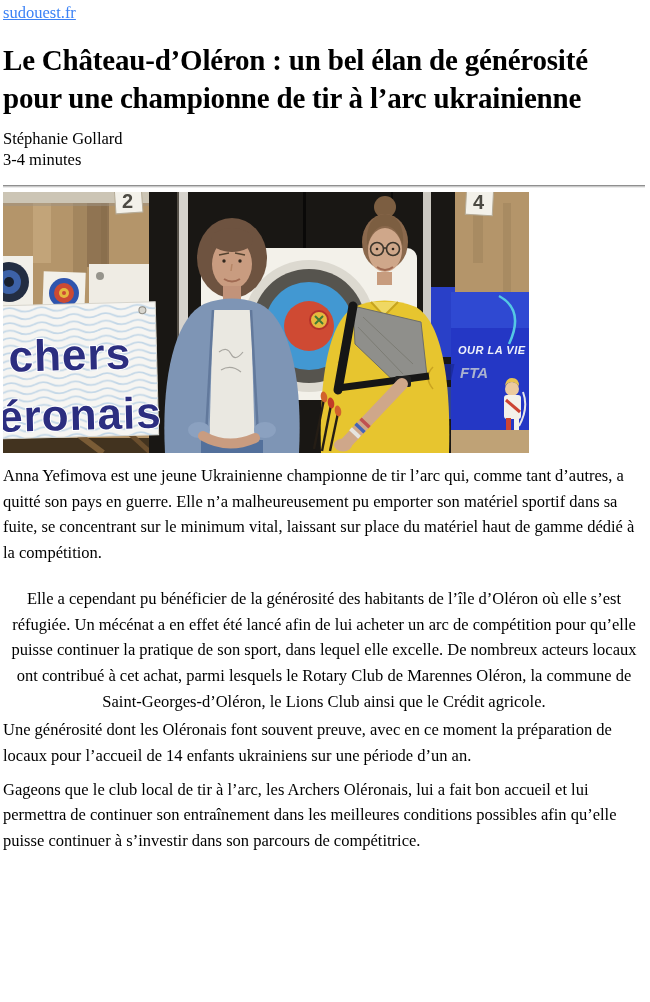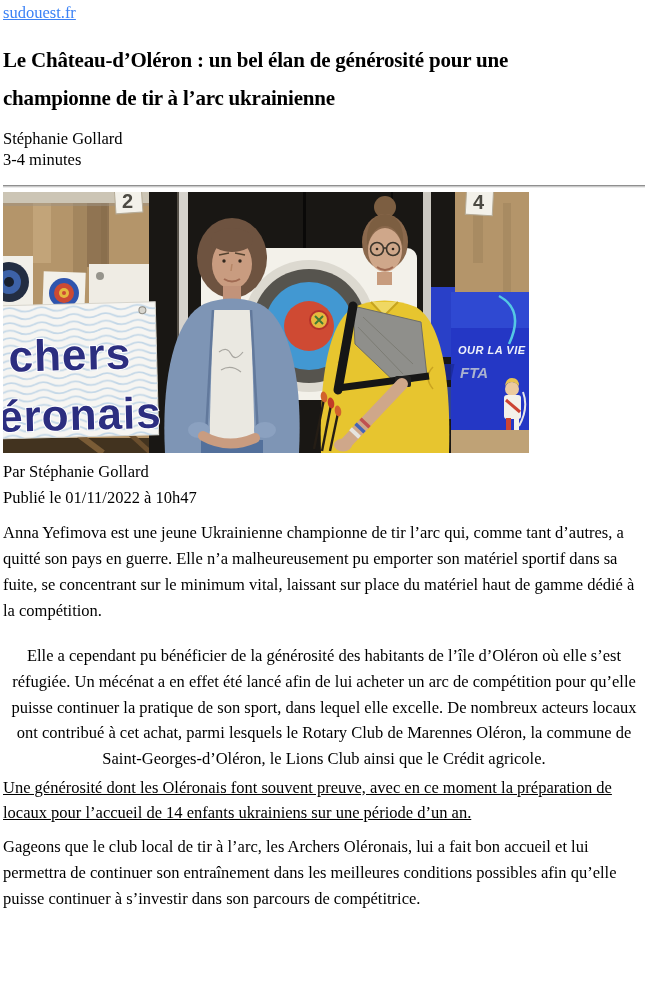--- a/index.html
+++ b/index.html
@@ -5,38 +5,38 @@
   html, body { margin:0; padding:0; background:#ffffff; }
   body {
     width:650px; height:1002px; overflow:hidden;
     color:#000000;
     font-family:"Liberation Serif", serif;
   }
   .page { padding:3px 5px 0 3px; }
   .toplink { margin:0; font-size:16.5px; line-height:20px; }
   .toplink a { color:#3b82f6; text-decoration:underline; cursor:pointer; }
   h1 {
-    font-size:21px; line-height:38px; font-weight:bold;
+    font-size:29px; line-height:38px; font-weight:bold;
     margin:18px 0 11px; max-width:600px; letter-spacing:-0.2px;
   }
   .meta { font-size:16.5px; line-height:21px; margin:0; }
   hr {
     border:none; height:1px; background:#c9c9c9;
     border-top:1px solid #8f8f8f; border-bottom:1px solid #ececec;
     margin:15px 0 4px;
   }
   .photo { width:526px; height:261px; }
   .photo svg { display:block; }
   p { font-size:16.5px; line-height:25.7px; }
   .caption { margin:0; }
   .byline { margin:6px 0 0; }
   .para { margin:0; }
   .p1 { margin-top:10px; }
   .p2 { margin-top:20px;text-align:center; }
-  .p3 { margin-top:3px;text-decoration:underline; }
+  .p3 { margin-top:3px; }
   .p4 { margin-top:8px; }
   h2 { font-size:24px; line-height:29px; font-weight:bold; margin:0; }
 
   
   .lane-num { font:700 20px "Liberation Sans", sans-serif; fill:#4c4a43; }
   .banner-left-text {
     font:700 44px "Liberation Sans", sans-serif; fill:#2c2e80;
     stroke:#ffffff; stroke-width:2; paint-order:stroke; letter-spacing:1px;
   }
   .banner-right-text1 { font:italic 700 11px "Liberation Sans", sans-serif; fill:#eef1fa; letter-spacing:.5px; }
@@ -215,24 +215,20 @@
         <path d="M399,192 L344,250" stroke="#cfa78a" stroke-width="12" stroke-linecap="round"></path>
         <path d="M357.5,226.8 L366.5,235.2" stroke="#c05050" stroke-width="3.5"></path>
         <path d="M352.5,231.8 L361.5,240.2" stroke="#4565b5" stroke-width="3.5"></path>
         <path d="M347.5,236.8 L356.5,245.2" stroke="#e6e4e0" stroke-width="4"></path>
         <ellipse cx="340" cy="253" rx="9" ry="6.5" fill="#cfa78a"></ellipse>
       </g>
     </svg>
   </div>
 
 
-  <p class="byline">
-    <span>Par Stéphanie Gollard</span><br>
-    <span>Publié le 01/11/2022 à 10h47</span>
-  </p>
 
   <p class="para p1">Anna Yefimova est une jeune Ukrainienne championne de tir l’arc qui, comme tant d’autres, a quitté son pays en guerre. Elle n’a malheureusement pu emporter son matériel sportif dans sa fuite, se concentrant sur le minimum vital, laissant sur place du matériel haut de gamme dédié à la compétition.</p>
   <p class="para p2">Elle a cependant pu bénéficier de la générosité des habitants de l’île d’Oléron où elle s’est réfugiée. Un mécénat a en effet été lancé afin de lui acheter un arc de compétition pour qu’elle puisse continuer la pratique de son sport, dans lequel elle excelle. De nombreux acteurs locaux ont contribué à cet achat, parmi lesquels le Rotary Club de Marennes Oléron, la commune de Saint-Georges-d’Oléron, le Lions Club ainsi que le Crédit agricole.</p>
 
 
   <p class="para p3">Une générosité dont les Oléronais font souvent preuve, avec en ce moment la préparation de locaux pour l’accueil de 14 enfants ukrainiens sur une période d’un an.</p>
   <p class="para p4">Gageons que le club local de tir à l’arc, les Archers Oléronais, lui a fait bon accueil et lui permettra de continuer son entraînement dans les meilleures conditions possibles afin qu’elle puisse continuer à s’investir dans son parcours de compétitrice.</p>
 
 </div>
 

